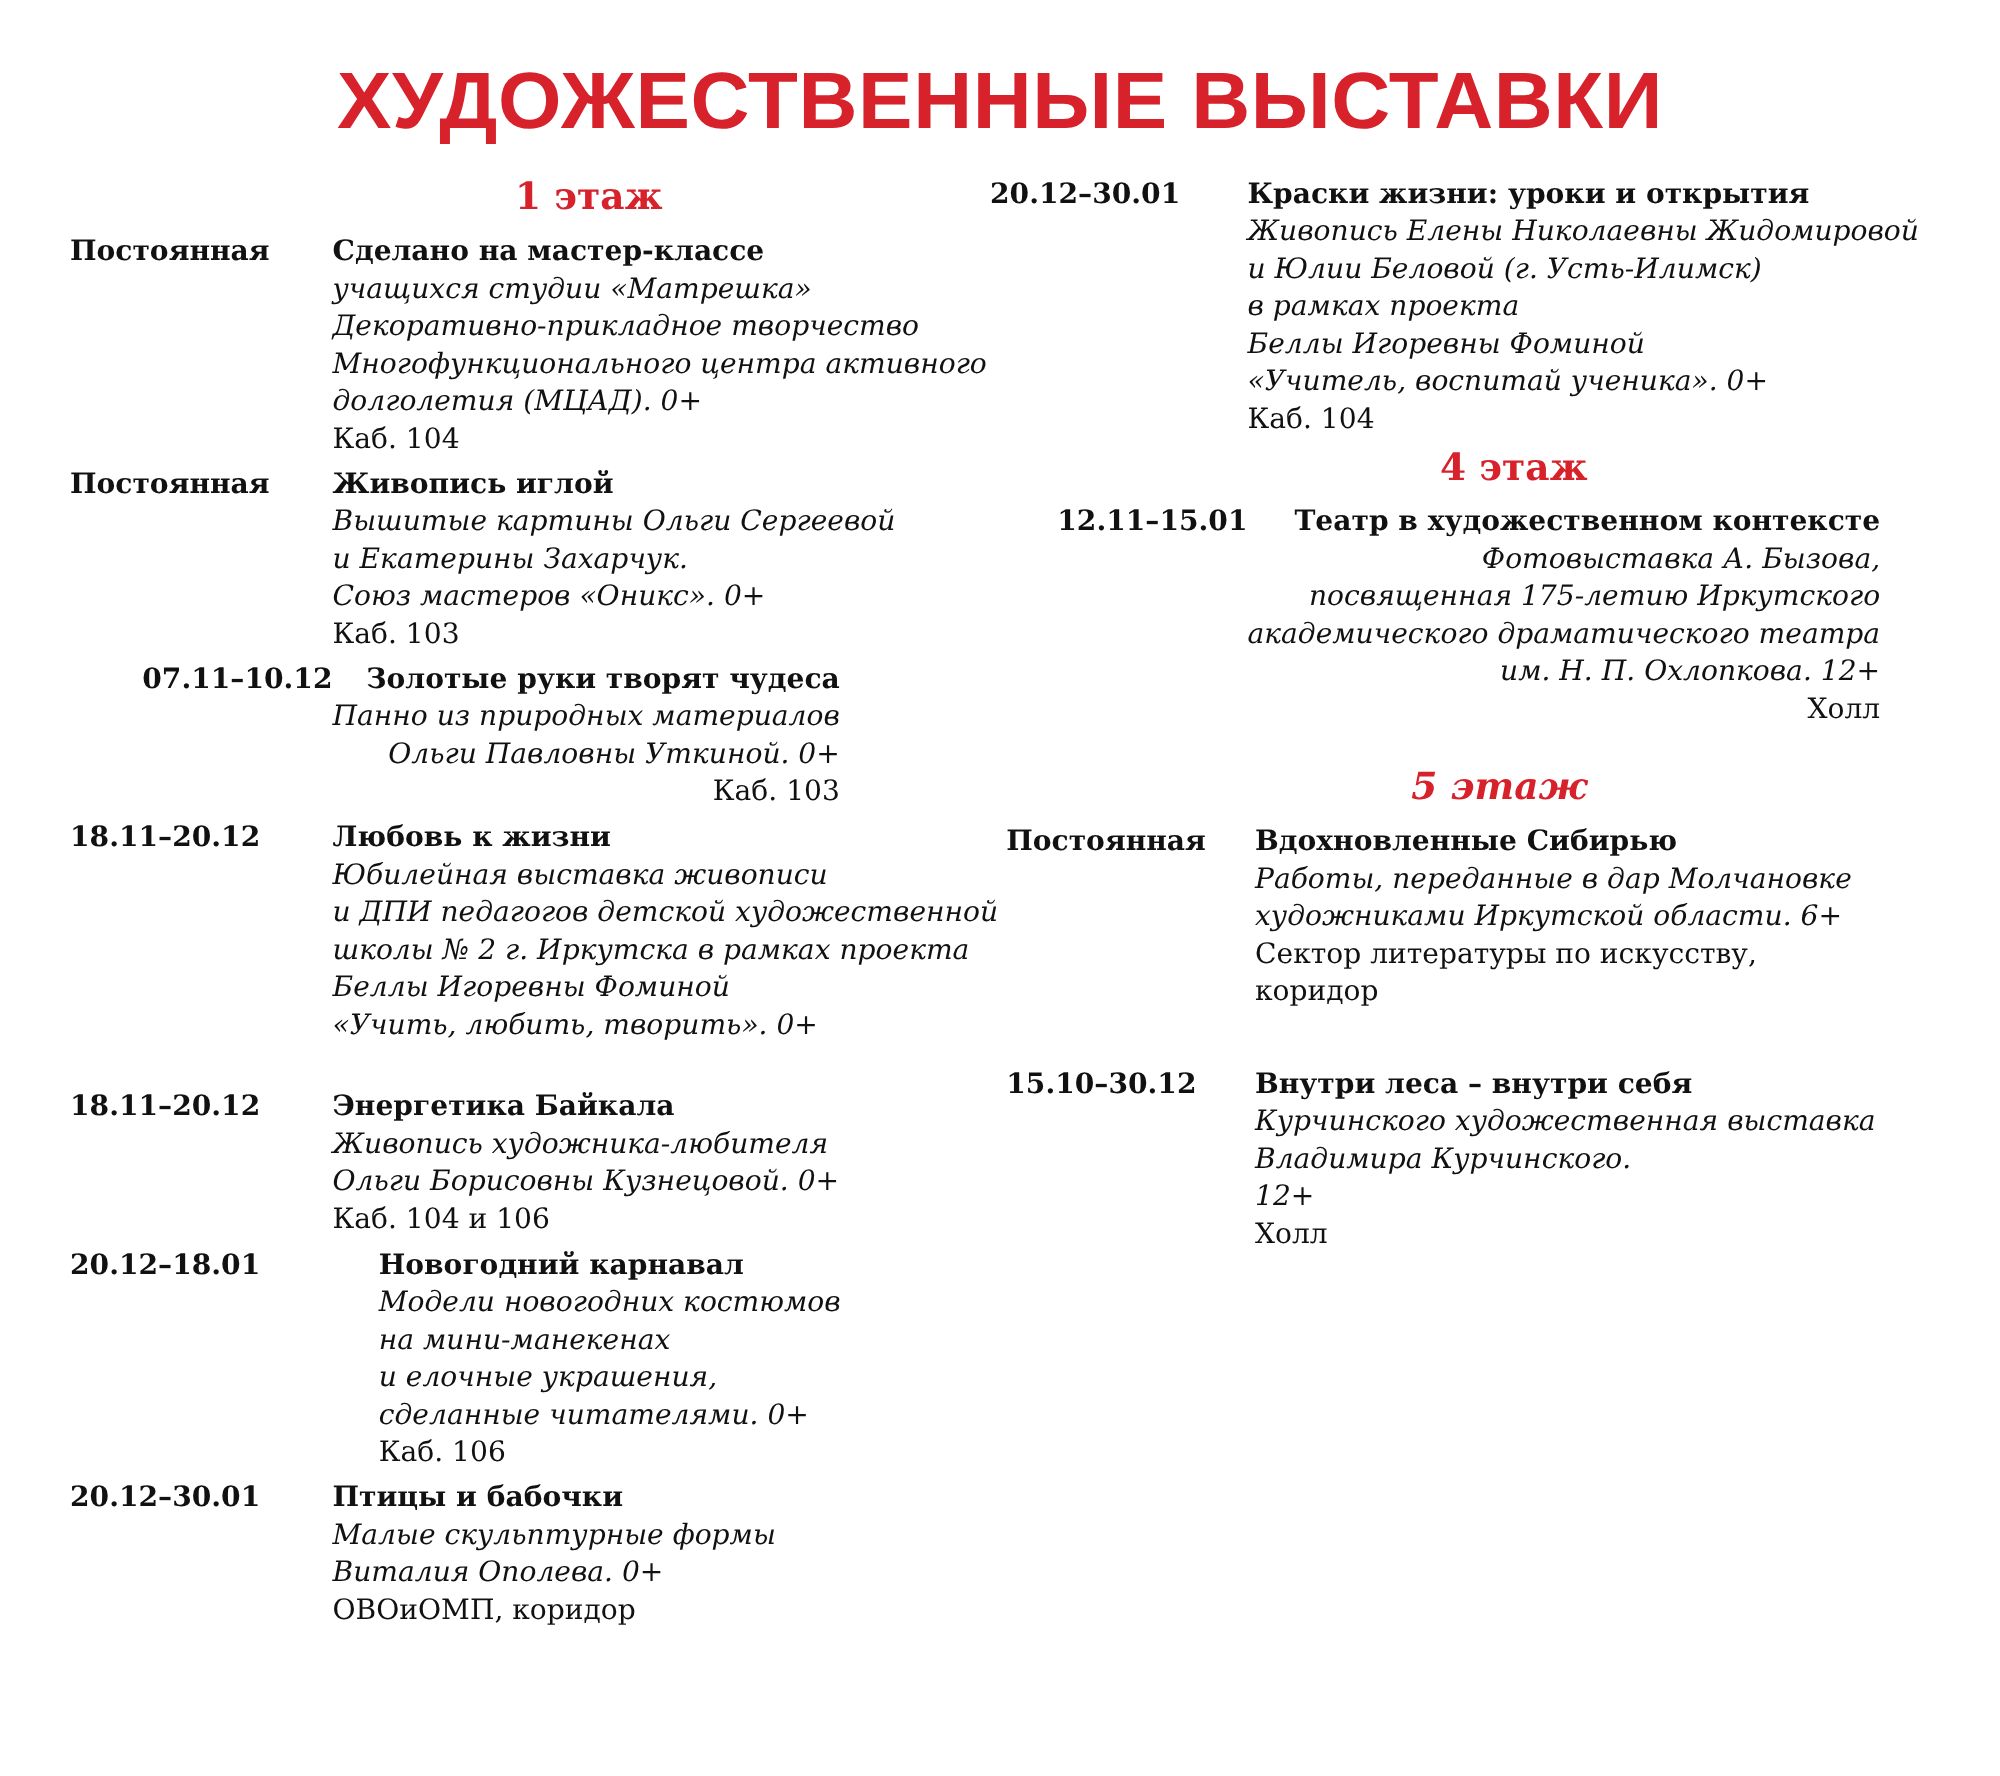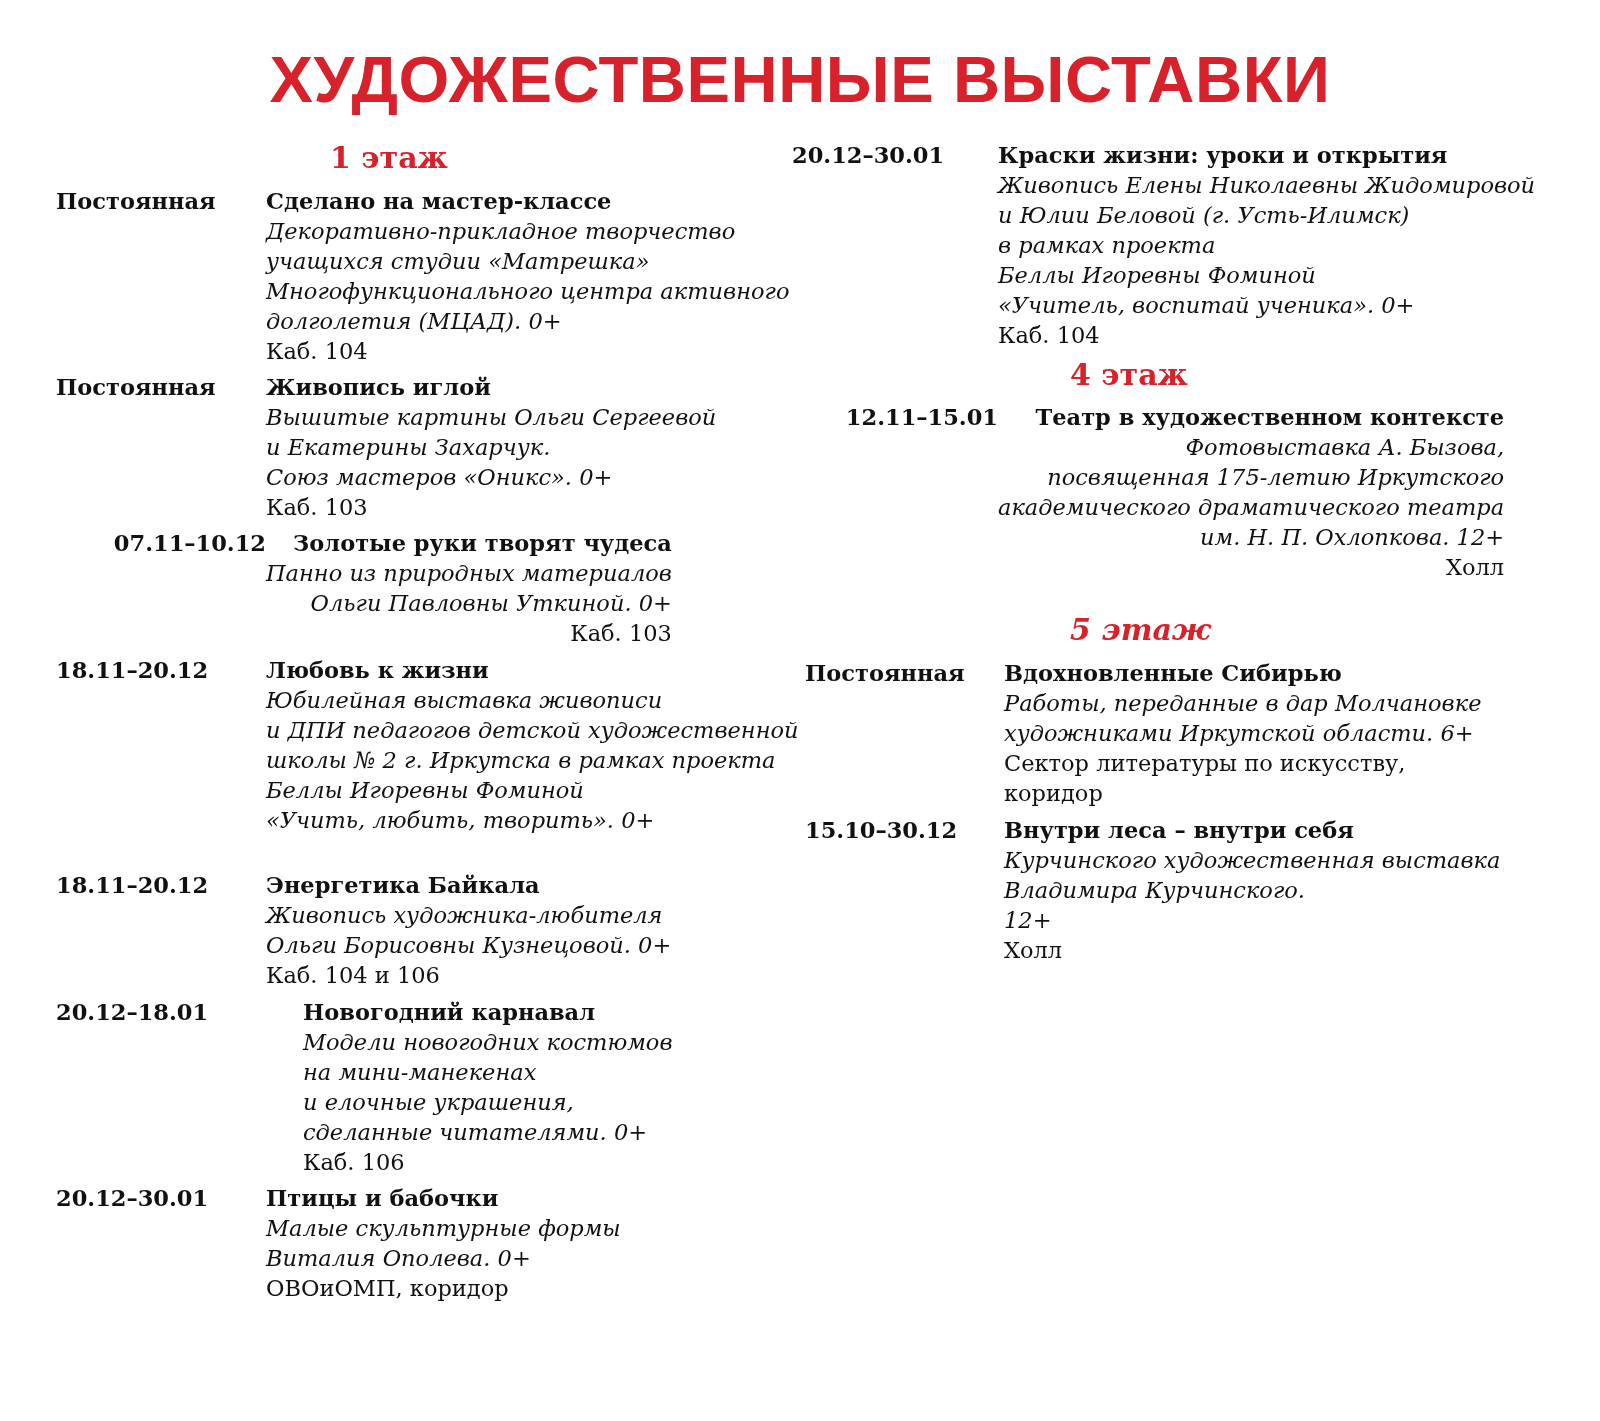--- a/index.html
+++ b/index.html
@@ -4,21 +4,21 @@
 <style>
   html, body { margin:0; padding:0; background:#ffffff; }
   body { width:1600px; height:1421px; position:relative; overflow:hidden; color:#111111; }
   .title {
     position:absolute; left:0; top:40px; width:1600px; text-align:center;
     font-family:"Liberation Sans", sans-serif; font-weight:bold; font-size:64px;
     color:#d7212b; letter-spacing:0.5px; line-height:80px; transform:scaleX(1.02);
   }
   .floor-heading {
     position:absolute; font-family:"DejaVu Serif", serif; font-weight:bold;
-    font-size:30px; color:#d7212b; line-height:36px; text-align:left;
+    font-size:30px; color:#d7212b; line-height:36px; text-align:right;
   }
   .entry {
     position:absolute; display:flex; font-family:"DejaVu Serif", serif;
     font-size:22.5px; line-height:30px;
   }
   .date { font-weight:bold; flex:0 0 auto; white-space:nowrap; }
   .body { flex:0 0 auto; }
   .name { font-weight:bold; white-space:nowrap; }
   .desc { font-style:italic; white-space:nowrap; }
   .loc { white-space:nowrap; }
@@ -29,22 +29,22 @@
 
 <div class="title">ХУДОЖЕСТВЕННЫЕ ВЫСТАВКИ</div>
 
 <div class="floor-heading" style="left:330px; top:140px; width:200px;">1 этаж</div>
 
 <div id="entries">
     <div class="entry" style="left: 56px; top: 186px;">
       <div class="date" style="width: 210px;">Постоянная</div>
       <div class="body">
         <span class="name line">Сделано на мастер-классе</span>
+        <span class="desc line">учащихся студии «Матрешка»</span>
         <span class="desc line">Декоративно-прикладное творчество</span>
-        <span class="desc line">учащихся студии «Матрешка»</span>
         <span class="desc line">Многофункционального центра активного</span>
         <span class="desc line">долголетия (МЦАД). 0+</span>
         <span class="loc line">Каб. 104</span>
       </div>
     </div>
     <div class="entry" style="left: 56px; top: 372px;">
       <div class="date" style="width: 210px;">Постоянная</div>
       <div class="body">
         <span class="name line">Живопись иглой</span>
         <span class="desc line">Вышитые картины Ольги Сергеевой</span>
@@ -128,21 +128,21 @@
     <div class="entry" style="left: 805px; top: 658px;">
       <div class="date" style="width: 199px;">Постоянная</div>
       <div class="body">
         <span class="name line">Вдохновленные Сибирью</span>
         <span class="desc line">Работы, переданные в дар Молчановке</span>
         <span class="desc line">художниками Иркутской области. 6+</span>
         <span class="loc line">Сектор литературы по искусству,</span>
         <span class="loc line">коридор</span>
       </div>
     </div>
-    <div class="entry" style="left: 805px; top: 815px;">
+    <div class="entry" style="left: 805px; top: 852px;">
       <div class="date" style="width: 199px;">15.10–30.12</div>
       <div class="body">
         <span class="name line">Внутри леса – внутри себя</span>
         <span class="desc line">Курчинского художественная выставка</span>
         <span class="desc line">Владимира Курчинского.</span>
         <span class="desc line">12+</span>
         <span class="loc line">Холл</span>
       </div>
     </div>
   </div>

